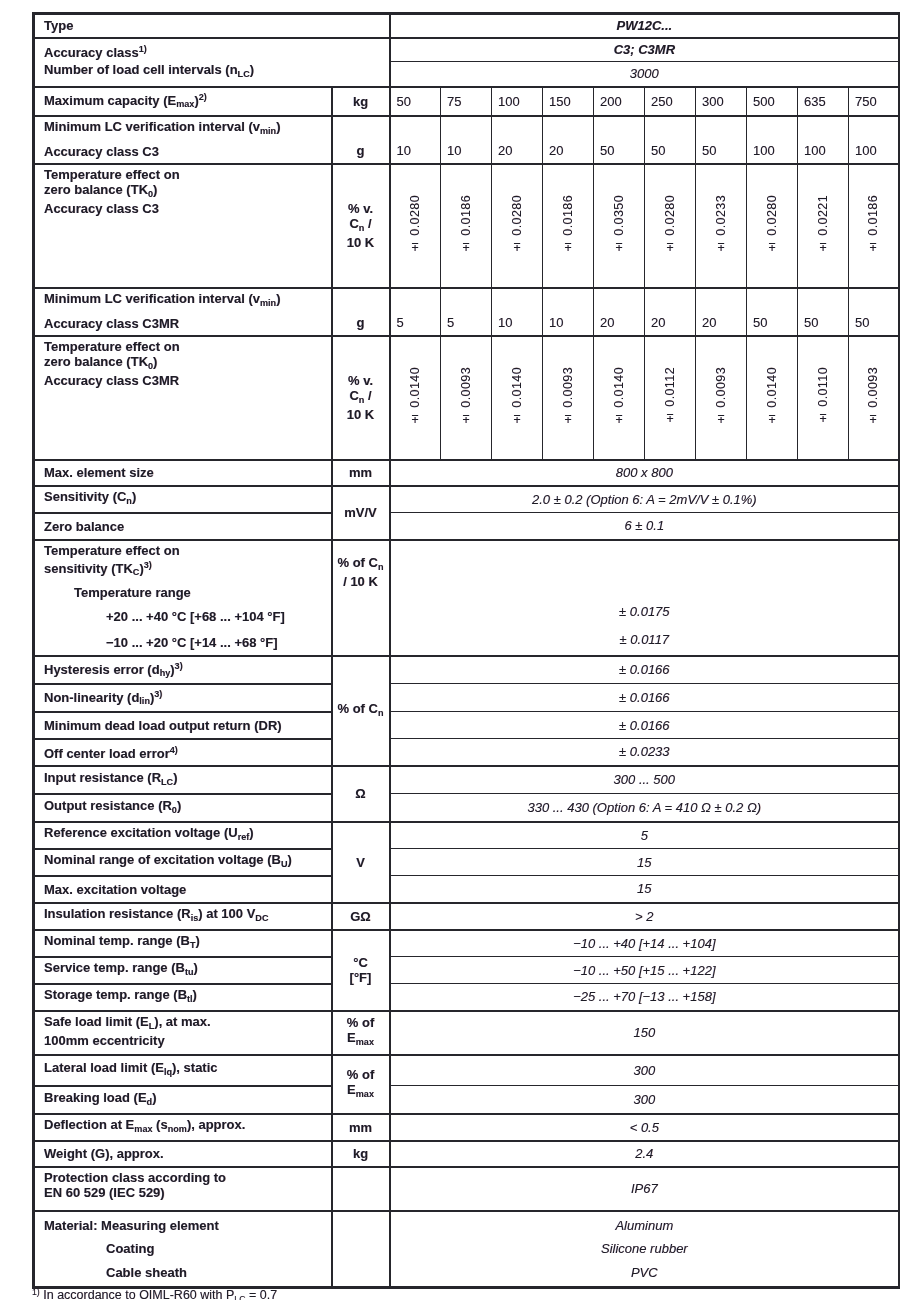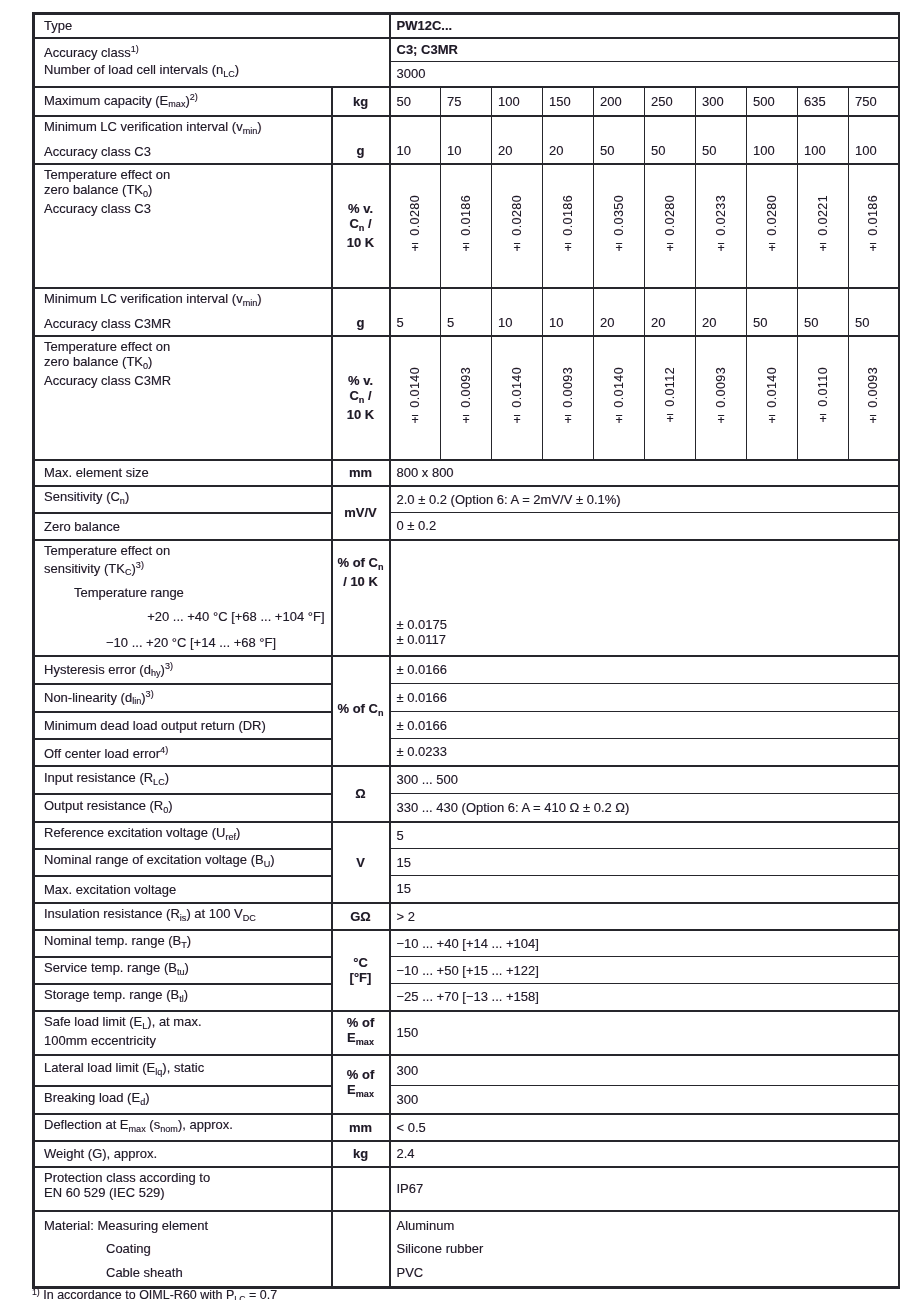--- a/index.html
+++ b/index.html
@@ -17,46 +17,46 @@
     position:absolute;left:32px;top:12px;width:866px;
     border-collapse:collapse;table-layout:fixed;
     border:3px solid var(--bc);
   }
   td{
     border:2px solid var(--bc);
     font-size:13px;line-height:15px;
     padding:2px 6px;vertical-align:middle;
     text-shadow:0.3px 0 rgba(150,40,30,0.25), -0.3px 0 rgba(40,40,160,0.25);
   }
-  td.lbl{text-align:left;font-weight:normal;padding-left:9px;}
+  td.lbl{text-align:left;font-weight:bold;padding-left:9px;}
   td.unit{text-align:center;font-weight:bold;white-space:pre-line;padding:2px 2px;}
-  td.val{font-weight:normal;}
+  td.val{text-align:center;font-weight:normal;font-style:italic;}
   td.bold{font-weight:bold;}
   td.num{text-align:left;border-left-width:1px;border-right-width:1px;}
   td.vert{text-align:center;border-left-width:1px;border-right-width:1px;padding:0;vertical-align:middle;}
   .vtext{
     display:inline-block;writing-mode:vertical-rl;transform:rotate(180deg);
     font-size:12.5px;letter-spacing:0.4px;white-space:nowrap;
   }
   td.vb{vertical-align:bottom;padding-bottom:5px;}
   .thin-b{border-bottom-width:1px;}
   .thin-t{border-top-width:1px;}
   .stack{display:flex;flex-direction:column;justify-content:space-between;}
   .stack.h40{height:40px;}
   .around{display:flex;flex-direction:column;justify-content:space-around;}
   .around.h70{height:70px;}
   td.top{vertical-align:top;}
   .pre{white-space:pre-line;}
   .ind1{padding-left:30px;}
   .ind2{padding-left:62px;}
   .gap-s{margin-top:5px;}
-  .gap-m{margin-top:9px;text-align:right;}
+  .gap-m{margin-top:9px;}
   .gap-l{margin-top:11px;}
   .bottom2{display:flex;flex-direction:column;justify-content:flex-end;height:104px;padding-bottom:6px;}
-  .bottom2 .v2{margin-top:0;}
+  .bottom2 .v2{margin-top:13px;}
   sub{font-size:0.7em;vertical-align:-0.28em;letter-spacing:0;}
   sup{font-size:0.7em;vertical-align:0.5em;letter-spacing:0;}
   .footnote{
     position:absolute;left:32px;top:1287px;font-size:12.5px;color:var(--tc);
     text-shadow:0.3px 0 rgba(150,40,30,0.25), -0.3px 0 rgba(40,40,160,0.25);
   }
 </style>
 </head>
 <body>
 
@@ -195,21 +195,21 @@
       <td class="val" colspan="10">800 x 800</td>
     </tr>
 
     <tr style="height:27px">
       <td class="lbl">Sensitivity (C<sub>n</sub>)</td>
       <td class="unit" rowspan="2">mV/V</td>
       <td class="val thin-b" colspan="10">2.0 ± 0.2 (Option 6: A = 2mV/V ± 0.1%)</td>
     </tr>
     <tr style="height:27px">
       <td class="lbl">Zero balance</td>
-      <td class="val thin-t" colspan="10">0 ± 0.2</td>
+      <td class="val thin-t" colspan="10">6 ± 0.1</td>
     </tr>
 
     <tr style="height:114px">
       <td class="lbl top">
         <div>Temperature effect on</div>
         <div>sensitivity (TK<sub>C</sub>)<sup>3)</sup></div>
         <div class="ind1 gap-s">Temperature range</div>
         <div class="ind2 gap-m">+20 ... +40 °C [+68 ... +104 °F]</div>
         <div class="ind2 gap-l">−10 ... +20 °C [+14 ... +68 °F]</div>
       </td>

